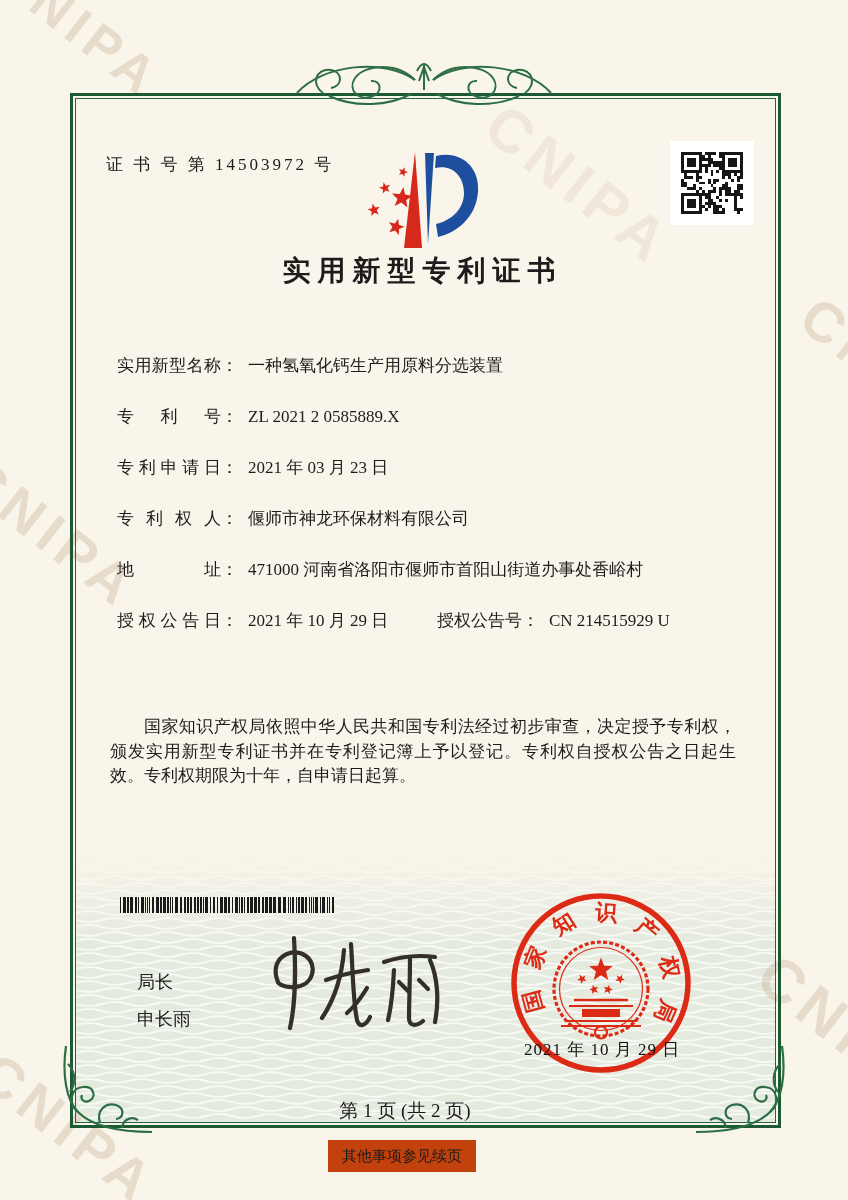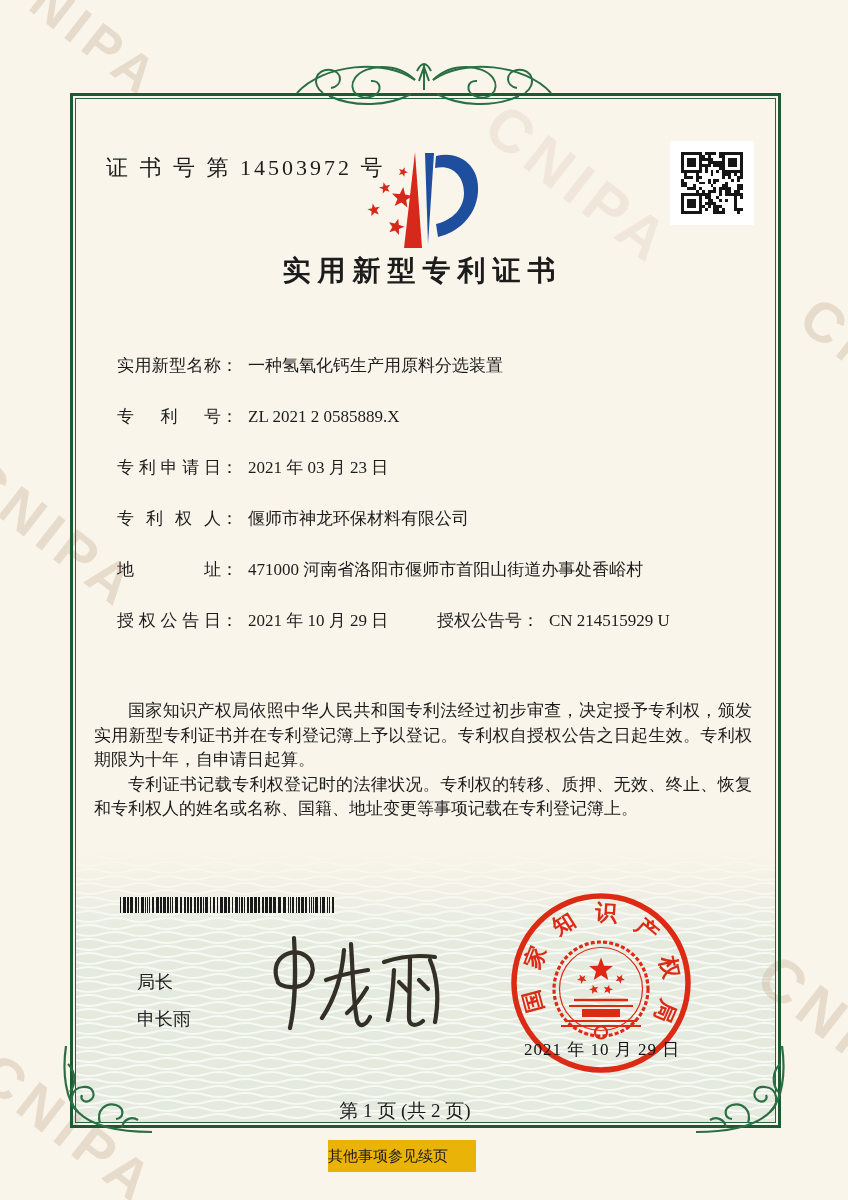--- a/index.html
+++ b/index.html
@@ -12,47 +12,47 @@
   
   .frame{position:absolute;left:70px;top:93px;width:705px;height:1029px;
          border:3px solid #1d5a33;z-index:3;}
   .frame::after{content:"";position:absolute;inset:2px;border:1px solid #266344;}
   
   .waves{position:absolute;left:76px;top:840px;width:699px;height:282px;z-index:1;}
   .waves-fade{position:absolute;left:76px;top:840px;width:699px;height:100px;
               background:linear-gradient(#faf5ea 8%,rgba(250,245,234,0));z-index:1;}
   .orn{position:absolute;z-index:3;}
   
-  .certno{position:absolute;left:106px;top:153px;font-size:22px;letter-spacing:3px;z-index:4;}
+  .certno{position:absolute;left:106px;top:153px;font-size:17px;letter-spacing:3px;z-index:4;}
   .logo{position:absolute;left:356px;top:142px;z-index:4;}
   .qrbox{position:absolute;left:670px;top:141px;width:84px;height:84px;background:#fff;z-index:4;}
   .qrbox svg{position:absolute;left:11px;top:11px;}
   .title{position:absolute;left:70px;top:252px;width:705px;text-align:center;
          font-size:28px;font-weight:bold;letter-spacing:7px;z-index:4;}
   .fields{position:absolute;left:117px;top:354px;width:620px;font-size:17px;z-index:4;}
   .row{position:relative;height:51px;}
   .lbl{display:inline-block;width:104px;text-align:justify;text-align-last:justify;
        text-justify:inter-character;vertical-align:top;}
   .val{margin-left:10px;}
   .pair2{position:absolute;left:320px;top:0;}
   .paras{position:absolute;left:94px;top:699px;width:658px;font-size:17px;
          line-height:24.5px;text-align:justify;z-index:4;}
-  .paras p{margin:0;text-indent:2em;}
+  .paras p{margin:16px;text-indent:2em;}
   .barcode{position:absolute;left:120px;top:897px;z-index:4;}
   .officer{position:absolute;left:137px;top:970px;z-index:4;
            font-family:"Liberation Sans",sans-serif;font-size:18px;color:#222;}
   .officer div{margin-bottom:13px;}
   .sig{position:absolute;left:248px;top:930px;z-index:5;}
   .seal{position:absolute;left:508px;top:890px;z-index:5;}
   .sealdate{position:absolute;left:524px;top:1038px;width:170px;font-size:17px;
             letter-spacing:1px;color:#141414;z-index:6;}
   .pagefoot{position:absolute;left:300px;top:1098px;width:210px;text-align:center;
             font-size:19px;z-index:4;}
-  .note{position:absolute;left:328px;top:1140px;width:148px;height:32px;background:#eab308;
-        font-size:15px;line-height:32px;z-index:4;}
+  .note{position:absolute;left:328px;top:1140px;width:148px;height:32px;background:#c2410c;
+        text-align:center;font-size:15px;line-height:32px;z-index:4;}
 </style>
 </head>
 <body>
 
 <div class="page">
 
   <svg width="0" height="0" style="position:absolute">
     <defs>
       <g id="ohalf" fill="none" stroke="#2c6e44" stroke-width="2">
         <path d="M4,43 C30,14 92,8 122,30"></path>
@@ -138,21 +138,20 @@
     <div class="row">
       <span class="lbl">授权公告日</span><span class="colon">：</span><span class="val">2021 年 10 月 29 日</span>
       <span class="pair2">
         <span>授权公告号</span><span>：</span><span class="val">CN 214515929 U</span>
       </span>
     </div>
   </div>
 
   <div class="paras">
     <p>国家知识产权局依照中华人民共和国专利法经过初步审查，决定授予专利权，颁发实用新型专利证书并在专利登记簿上予以登记。专利权自授权公告之日起生效。专利权期限为十年，自申请日起算。</p>
-    <p>专利证书记载专利权登记时的法律状况。专利权的转移、质押、无效、终止、恢复和专利权人的姓名或名称、国籍、地址变更等事项记载在专利登记簿上。</p>
   </div>
 
   <svg class="barcode" width="218" height="16">
     <path id="bc-g" fill="#1a1a1a" d="M0 0h1v16h-1zM3 0h3v16h-3zM7 0h2v16h-2zM10 0h3v16h-3zM15 0h2v16h-2zM18 0h1v16h-1zM21 0h3v16h-3zM25 0h1v16h-1zM27 0h1v16h-1zM29 0h1v16h-1zM32 0h2v16h-2zM36 0h3v16h-3zM40 0h2v16h-2zM43 0h3v16h-3zM47 0h2v16h-2zM50 0h1v16h-1zM52 0h1v16h-1zM55 0h3v16h-3zM60 0h2v16h-2zM64 0h2v16h-2zM67 0h2v16h-2zM70 0h2v16h-2zM74 0h2v16h-2zM77 0h2v16h-2zM80 0h2v16h-2zM83 0h1v16h-1zM85 0h3v16h-3zM90 0h1v16h-1zM93 0h2v16h-2zM97 0h1v16h-1zM100 0h3v16h-3zM104 0h3v16h-3zM108 0h2v16h-2zM112 0h1v16h-1zM115 0h3v16h-3zM119 0h1v16h-1zM121 0h2v16h-2zM124 0h1v16h-1zM127 0h2v16h-2zM130 0h3v16h-3zM134 0h3v16h-3zM138 0h2v16h-2zM142 0h2v16h-2zM145 0h3v16h-3zM149 0h3v16h-3zM153 0h3v16h-3zM158 0h3v16h-3zM163 0h3v16h-3zM168 0h1v16h-1zM170 0h1v16h-1zM172 0h2v16h-2zM176 0h1v16h-1zM178 0h2v16h-2zM181 0h3v16h-3zM185 0h2v16h-2zM189 0h1v16h-1zM191 0h1v16h-1zM193 0h1v16h-1zM195 0h3v16h-3zM200 0h1v16h-1zM202 0h3v16h-3zM207 0h1v16h-1zM209 0h1v16h-1zM212 0h2v16h-2z"></path>
   </svg>
 
   <div class="officer">
     <div>局长</div>
     <div>申长雨</div>
   </div>

